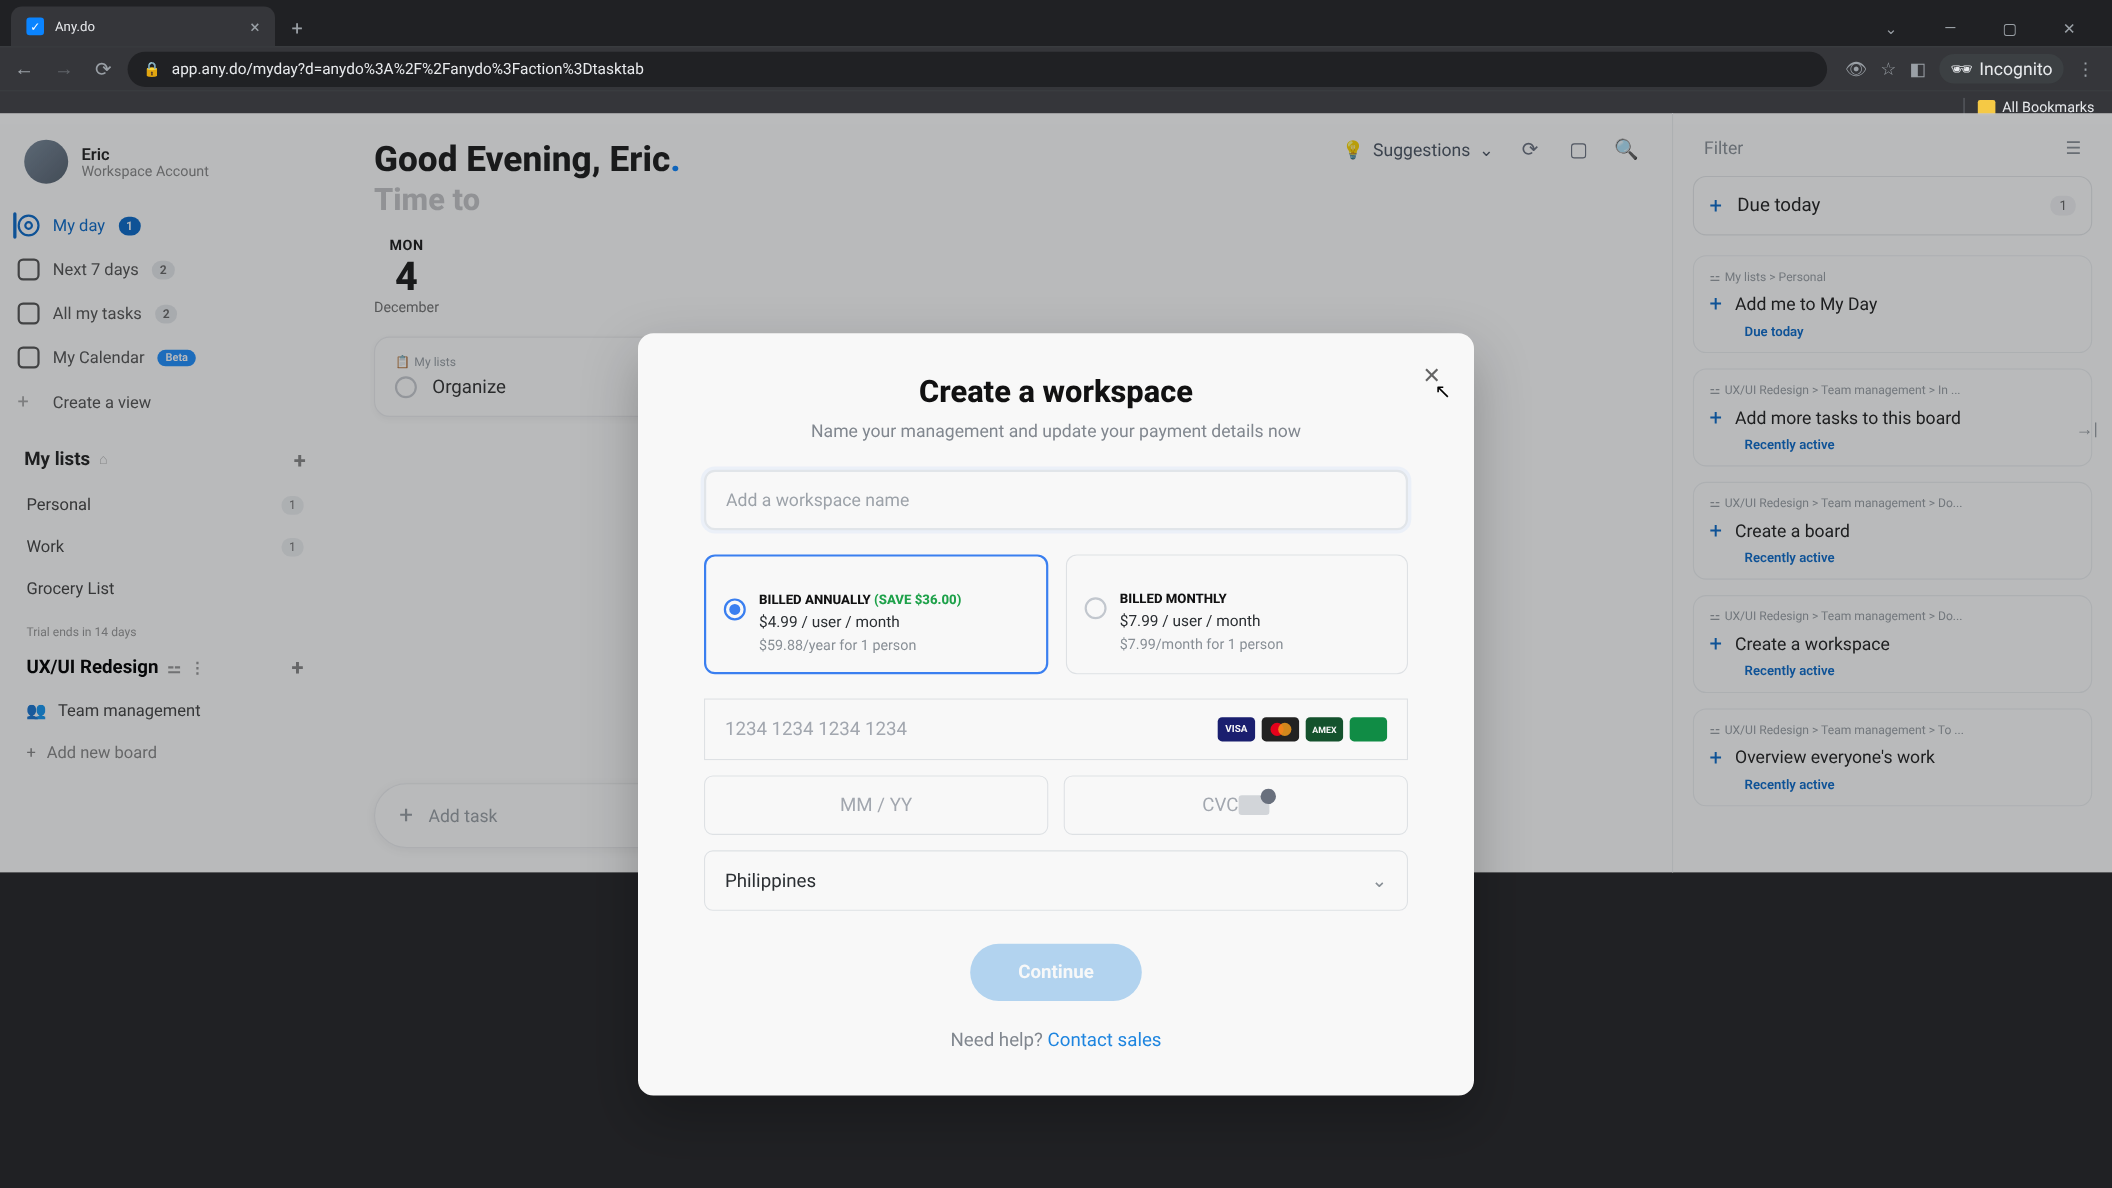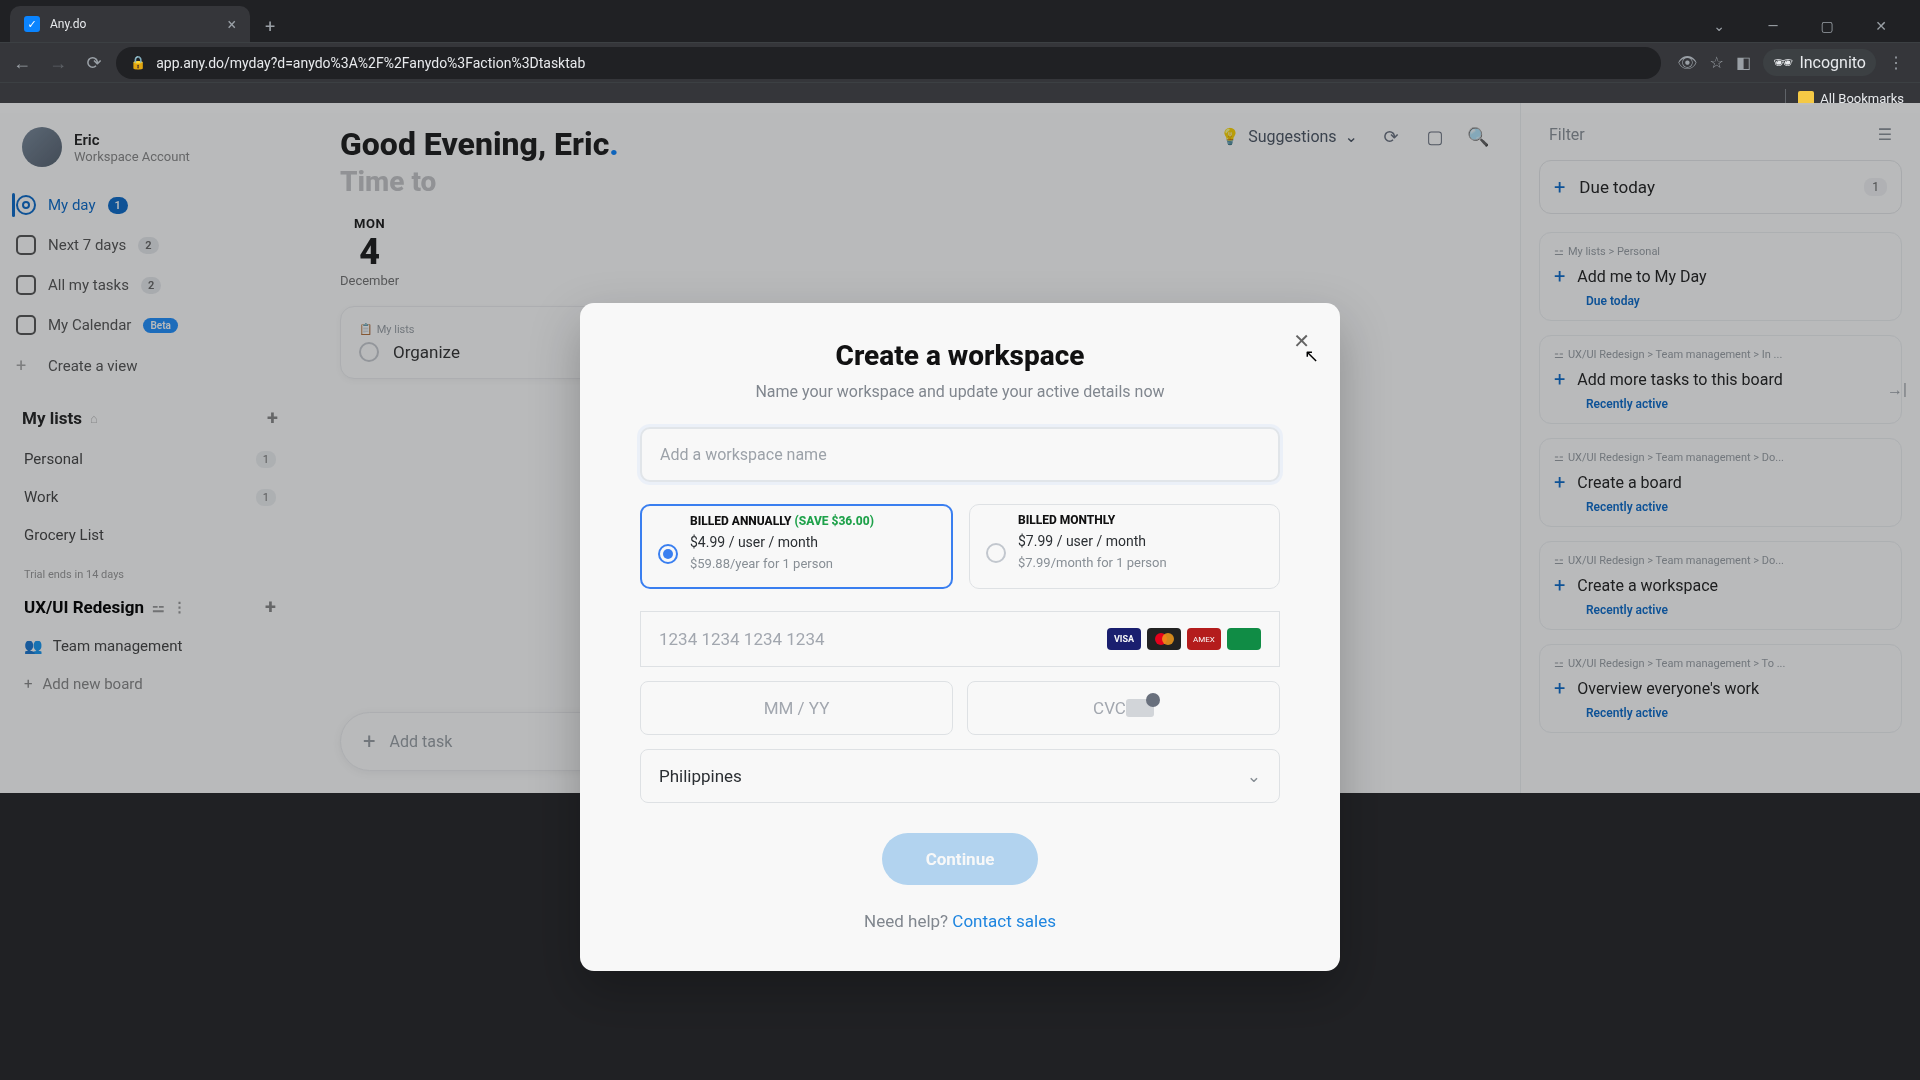--- a/index.html
+++ b/index.html
@@ -86,37 +86,37 @@
 
 .overlay{position:absolute;inset:0;background:rgba(20,25,30,.28);display:flex;align-items:flex-start;justify-content:center;padding-top:200px}
 .dim{filter:opacity(.97)}
 .modal{width:760px;background:#fff;border-radius:14px;padding:36px 60px 40px;position:relative;box-shadow:0 20px 50px rgba(0,0,0,.25)}
 .modal-close{position:absolute;top:26px;right:30px;font-size:20px;color:#666;cursor:pointer}
 .modal h2{text-align:center;font-size:28px;font-weight:800;color:#111}
 .modal .sub{text-align:center;color:#848a92;font-size:16px;margin-top:10px}
 .ws-input{width:100%;margin-top:26px;border:2px solid #e7ebef;border-radius:10px;padding:16px 18px;font-size:16px;color:#333;box-shadow:0 0 0 3px rgba(80,140,255,.08)}
 .ws-input::placeholder{color:#a0a6ad}
 .plans{display:flex;gap:16px;margin-top:22px}
-.plan{flex:1;border:1px solid #e4e7ea;border-radius:10px;padding:8px 18px 16px 48px;position:relative;cursor:pointer}
+.plan{flex:1;border:1px solid #e4e7ea;border-radius:10px;padding:32px 18px 16px 48px;position:relative;cursor:pointer}
 .plan.selected{border:2px solid #3b82f6}
 .plan .radio{position:absolute;left:16px;top:38px;width:20px;height:20px;border:2px solid #c7ccd3;border-radius:50%}
 .plan.selected .radio{border-color:#3b82f6}
 .plan.selected .radio::after{content:"";position:absolute;inset:3px;background:#3b82f6;border-radius:50%}
 .plan-title{font-size:12px;font-weight:800;color:#111}
 .plan-title .save{color:#1ea54b}
 .plan-price{font-size:14px;color:#2b2f33;margin-top:6px}
 .plan-note{font-size:13px;color:#8b9299;margin-top:6px}
 .card-field{width:100%;margin-top:22px;border:1px solid #e4e7ea;border-radius:0;padding:16px 18px;font-size:17px;display:flex;align-items:center;justify-content:space-between;color:#a6abb3}
 .card-brands{display:flex;gap:6px}
 .brand{width:34px;height:22px;border-radius:4px}
 .b-visa{background:#1a1f71;color:#fff;display:flex;align-items:center;justify-content:center;font-size:9px;font-weight:700}
 .b-mc{background:#222;display:flex;align-items:center;justify-content:center}
 .b-mc::before{content:"";width:12px;height:12px;background:#eb001b;border-radius:50%;margin-right:-5px}
 .b-mc::after{content:"";width:12px;height:12px;background:#f79e1b;border-radius:50%;opacity:.85}
-.b-amex{background:#b91c1c;color:#fff;display:flex;align-items:center;justify-content:center;font-size:8px;font-weight:400}
+.b-amex{background:#14532d;color:#fff;display:flex;align-items:center;justify-content:center;font-size:8px;font-weight:700}
 .b-up{background:#0f8f46}
 .two-fields{display:flex;gap:14px;margin-top:14px}
 .two-fields .field{flex:1;border:1px solid #e4e7ea;border-radius:8px;padding:16px 18px;font-size:17px;color:#a6abb3;display:flex;align-items:center;justify-content:center}
 .cvc-icon{width:28px;height:18px;background:#d8dbdf;border-radius:3px;position:relative}
 .cvc-icon::after{content:"";position:absolute;top:-6px;right:-6px;width:14px;height:14px;background:#6b7280;border-radius:50%}
 .country{margin-top:14px;border:1px solid #e4e7ea;border-radius:8px;padding:16px 18px;font-size:17px;color:#2b2f33;display:flex;align-items:center;justify-content:space-between;cursor:pointer}
 .continue{display:block;margin:30px auto 0;background:#b6d9f5;color:#fff;font-weight:700;font-size:17px;border:none;border-radius:30px;padding:16px 44px;cursor:not-allowed}
 .help{text-align:center;margin-top:26px;color:#848a92;font-size:17px}
 .help a{color:#1e88e5;text-decoration:none;cursor:pointer}
 .cursor{position:absolute;top:242px;left:1304px;font-size:18px;pointer-events:none}
@@ -345,21 +345,21 @@
           </div>
   <div class="sugg-meta">Recently active</div>
         </div>
       </div>
   </div>
 
   <div class="overlay">
     <div class="modal">
       <div class="modal-close">✕</div>
       <h2>Create a workspace</h2>
-      <div class="sub">Name your workspace and update your active details now</div>
+      <div class="sub">Name your management and update your payment details now</div>
 
       <input class="ws-input" placeholder="Add a workspace name" style="">
 
       <div class="plans">
         <div class="plan selected">
           <div class="radio"></div>
           <div class="plan-title"><span>BILLED ANNUALLY</span> <span class="save">(SAVE $36.00)</span></div>
           <div class="plan-price">$4.99 / user / month</div>
           <div class="plan-note">$59.88/year for 1 person</div>
         </div>

